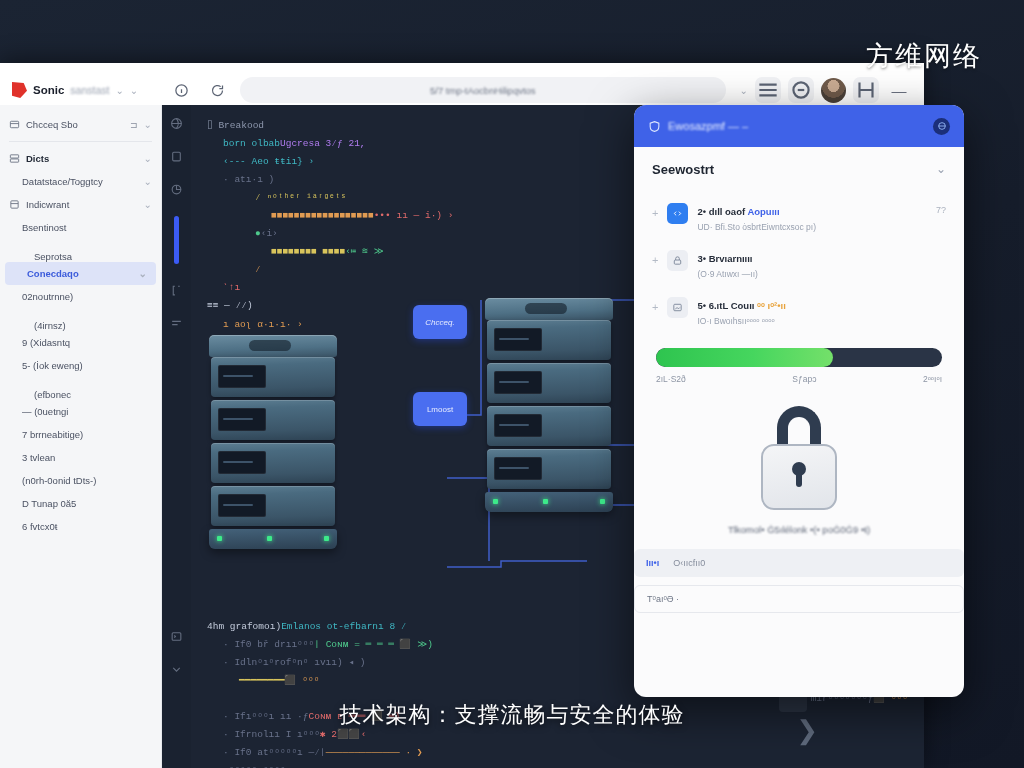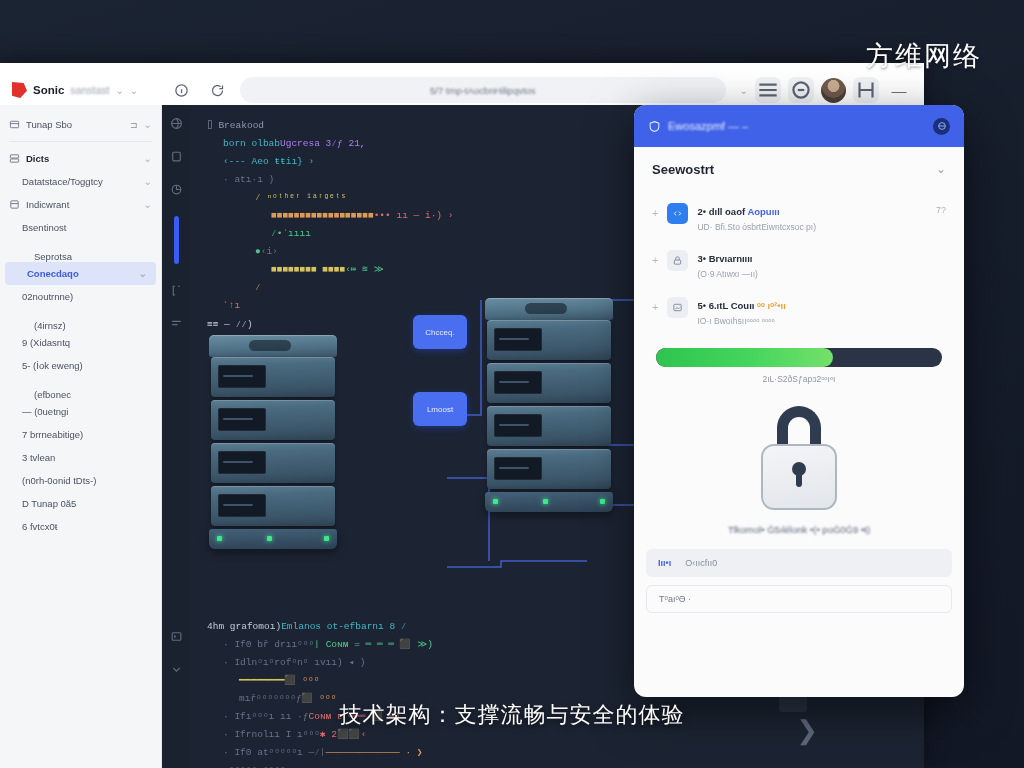--- a/index.html
+++ b/index.html
@@ -169,40 +169,40 @@
   .it-t1 { font-size:9.5px; font-weight:700; color:#262d3a; filter: blur(.65px); }
   .it-t1 em { font-style:normal; color:#3f62e8; font-weight:700;margin-top:36px; }
   .it-t1 em.or { color:#e8a33c; }
   .it-t2 { font-size:8.5px; color:#99a1b0; filter: blur(.7px); margin-top:3px; }
   .it-rt { font-size:9px; color:#aab1be; filter: blur(.7px); padding-top:4px; }
 
   .bar-wrap { padding:10px 22px 0; }
   .bar { height:19px; border-radius:10px; background:#2a3446; overflow:hidden; }
   .bar-fill { height:100%; border-radius:10px;
               background: linear-gradient(90deg,#2ec44f 0%,#46d65e 55%,#74e06a 100%); }
-  .bar-labels { display:flex; justify-content:center; margin-top:7px;
+  .bar-labels { display:flex; justify-content:space-between; margin-top:7px;
                 font-size:8.5px; color:#8d95a4; filter: blur(.7px); }
 
   .lock-zone { padding:22px 0 4px; display:flex; justify-content:center; }
   .lock { width:84px; height:104px; position:relative; }
   .lock-sh { position:absolute; left:20px; top:0; width:44px; height:46px;
              border:11px solid #2f3c4f; border-bottom:none;
              border-radius:24px 24px 0 0; }
   .lock-bd { position:absolute; left:4px; top:38px; width:76px; height:66px;
              background: linear-gradient(170deg,#f4f5f7 0%,#e2e5ea 100%);
              border:2px solid #aeb6c2; border-radius:13px; }
   .lock-kh { position:absolute; left:50%; top:16px; margin-left:-7px; width:14px;
              height:14px; border-radius:50%; background:#2f3c4f; }
   .lock-kh:after { content:""; position:absolute; left:4px; top:11px; width:6px;
                    height:14px; border-radius:0 0 3px 3px; background:#2f3c4f; }
 
   .note { text-align:center; font-size:9.5px; color:#5d6576; filter: blur(.8px);
           padding:10px 0 14px; }
 
-  .fields { padding:0 12px; }
+  .fields { padding:0 0; }
   .field { height:28px; border-radius:6px; background:#eef0f4; margin-bottom:8px;
            display:flex; align-items:center; padding:0 12px; gap:14px; }
   .field.white { background:#fbfbfc; border:1px solid #e6e8ed; }
   .f-lab { font-size:9px; color:#3f62e8; font-weight:700; filter: blur(.7px); }
   .f-val { font-size:9px; color:#858d9c; filter: blur(.75px); }
   .f-lab2 { font-size:9px; color:#6e7686; filter: blur(.75px); }
 
   .submit-row { display:flex; justify-content:flex-end; padding:12px 14px 0; }
   .submit { width:120px; height:28px; border-radius:7px; background:#3f62e8;
             color:#fff; font-size:10px; display:flex; align-items:center;
@@ -270,21 +270,21 @@
 
     <div class="sidebar">
       <div id="sb-list">
           <div class="sb-row">
             <span class="sb-ic">
               <svg viewBox="0 0 24 24" fill="none" stroke="currentColor" stroke-width="2">
                 <rect x="3" y="5" width="18" height="14" rx="2"></rect>
                 <path d="M3 10h18"></path>
               </svg>
             </span>
-            <span class="lbl">Tunap Sbo</span>
+            <span class="lbl">Chcceq Sbo</span>
             <span class="sb-mini">⊐</span>
             <span class="chev">⌄</span>
           </div>
           <div class="sb-div"></div>
           <div class="sb-row bold">
             <span class="sb-ic">
               <svg viewBox="0 0 24 24" fill="none" stroke="currentColor" stroke-width="2">
                 <rect x="3" y="4" width="18" height="7" rx="1"></rect>
                 <rect x="3" y="13" width="18" height="7" rx="1"></rect>
               </svg>
@@ -397,21 +397,20 @@
       </div>
 
       <div class="code">
         <div id="code-top">
             <div class="ln" style="padding-left: 0px;"><span class="tok c-hd">⌷ Breakood</span></div>
             <div class="ln" style="padding-left: 16px;"><span class="tok c-cy">born olbab</span><span class="tok c-pu">   Ugcresa 3⁄ƒ 21,</span></div>
             <div class="ln" style="padding-left: 16px;"><span class="tok c-cy">‹--- Aeo ŧŧiı} ›</span></div>
             <div class="ln" style="padding-left: 16px;"><span class="tok c-gy">· atı·ı )</span></div>
             <div class="ln" style="padding-left: 48px;"><span class="tok c-ye">⁄ ⁿᵒᵗʰᵉʳ ¹ᵃʳᵍᵉᵗˢ</span></div>
             <div class="ln" style="padding-left: 64px;"><span class="tok c-or">■■■■■■■■■■■■■■■■■■</span><span class="tok c-rd">••• ıı — i·) ›</span></div>
-            <div class="ln" style="padding-left: 64px;"><span class="tok c-gr">⁄•ˈıııı</span></div>
             <div class="ln" style="padding-left: 48px;"><span class="tok c-gr">●</span><span class="tok c-gy"> ‹i›</span></div>
             <div class="ln" style="padding-left: 64px;"><span class="tok c-ye">■■■■■■■■ ■■■■</span><span class="tok c-gr">‹≔ ≋ ≫</span></div>
             <div class="ln" style="padding-left: 48px;"><span class="tok c-or">⁄</span></div>
             <div class="ln" style="padding-left: 16px;"><span class="tok c-rd">ˋ↑ı</span></div>
             <div class="ln" style="padding-left: 0px;"><span class="tok c-wh">≡≡ — ⁄⁄)</span></div>
             <div class="ln" style="padding-left: 16px;"><span class="tok c-or">ı aoʅ α·ı·ı· ›</span></div>
           </div>
       </div>
 
       <div class="diagram">
@@ -536,31 +535,31 @@
             <div class="bay"></div>
 
           </div>
           <div class="base">
             <i class="g" style="left:8px"></i>
               <i class="g" style="left:58px"></i>
               <i class="g" style="right:8px"></i>
           </div>
         </div>
 
-        <div class="node" style="left:222px; top:35px;">Chcceq.</div>
+        <div class="node" style="left:222px; top:25px;font-style:italic;">Chcceq.</div>
         <div class="node" style="left:222px; top:112px;">Lmoost</div>
       </div>
 
       <div class="code" style="top:auto;bottom:0;height:150px;padding-top:0">
         <div id="code-bot">
             <div class="ln" style="padding-left: 0px;"><span class="tok c-wh">4hm grafomoı)</span><span class="tok c-cy">   Emlanos ot-efbarnı 8 ⁄</span></div>
             <div class="ln" style="padding-left: 16px;"><span class="tok c-gy">· If0 bř drııᵒᵒᵒ</span><span class="tok c-gr">   ❘ Cᴏɴᴍ = ═ ═ ═ ⬛ ≫)</span></div>
             <div class="ln" style="padding-left: 16px;"><span class="tok c-gy">· Idlnᵒıᵒrofᵒnᵒ ıvıı)    ◂ )</span></div>
             <div class="ln" style="padding-left: 32px;"><span class="tok c-ye">━━━━━━━━</span><span class="tok c-or"> ⬛ ᵒᵒᵒ</span></div>
-            <div class="ln" style="padding-left: 32px;"><span class="tok c-gy">mıřᵒᵒᵒᵒᵒᵒᵒƒ</span><span class="tok c-or"> ⬛ ᵒᵒᵒ</span></div>
+            <div class="ln" style="padding-left: 32px; text-align: right;"><span class="tok c-gy">mıřᵒᵒᵒᵒᵒᵒᵒƒ</span><span class="tok c-or"> ⬛ ᵒᵒᵒ</span></div>
             <div class="ln" style="padding-left: 16px;"><span class="tok c-gy">· Ifıᵒᵒᵒı ıı ·ƒ </span><span class="tok c-rd">Cᴏɴᴍ ᴇ ═══ ⬛ ═)</span></div>
             <div class="ln" style="padding-left: 16px;"><span class="tok c-gy">· Ifrnolıı I ıᵒᵒᵒ </span><span class="tok c-rd">✱ 2⬛⬛‹</span></div>
             <div class="ln" style="padding-left: 16px;"><span class="tok c-gy">· If0 atᵒᵒᵒᵒᵒı —⁄❘</span><span class="tok c-or">───────────── · ❯</span></div>
             <div class="ln" style="padding-left: 16px;"><span class="tok c-gy">mᵒᵒᵒᵒᵒ ᵒᵒᵒᵒı</span></div>
           </div>
       </div>
 
       <div class="nav-chip"></div>
       <div class="nav-next">❯</div>
     </div>

